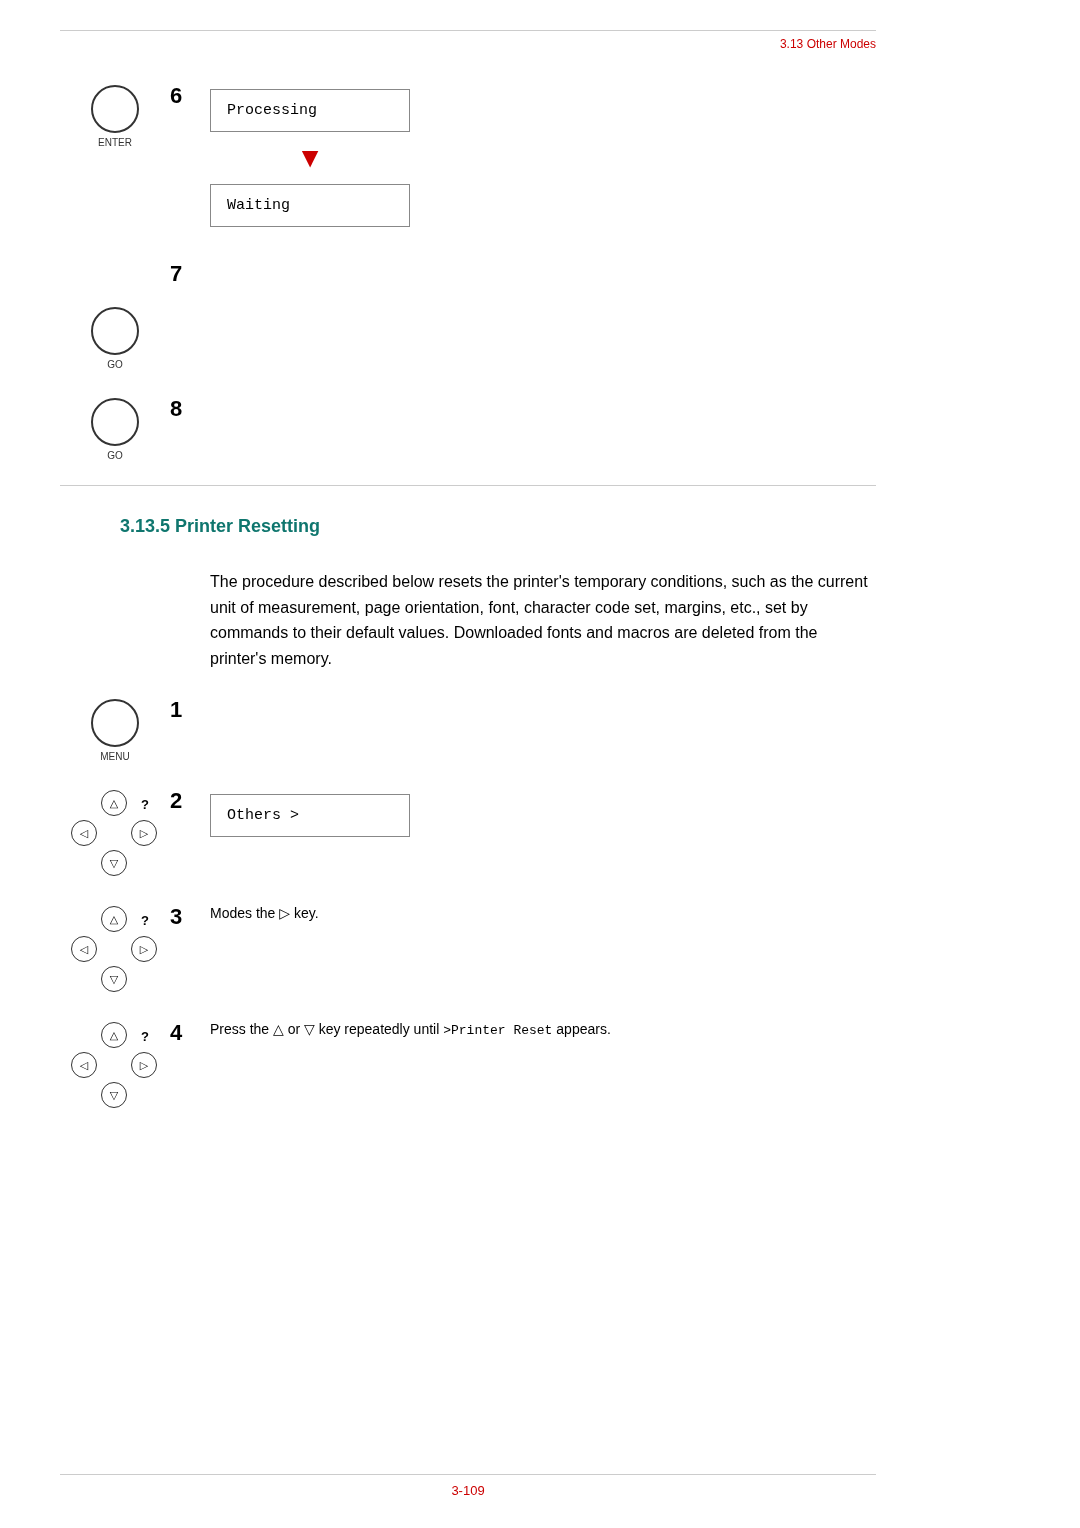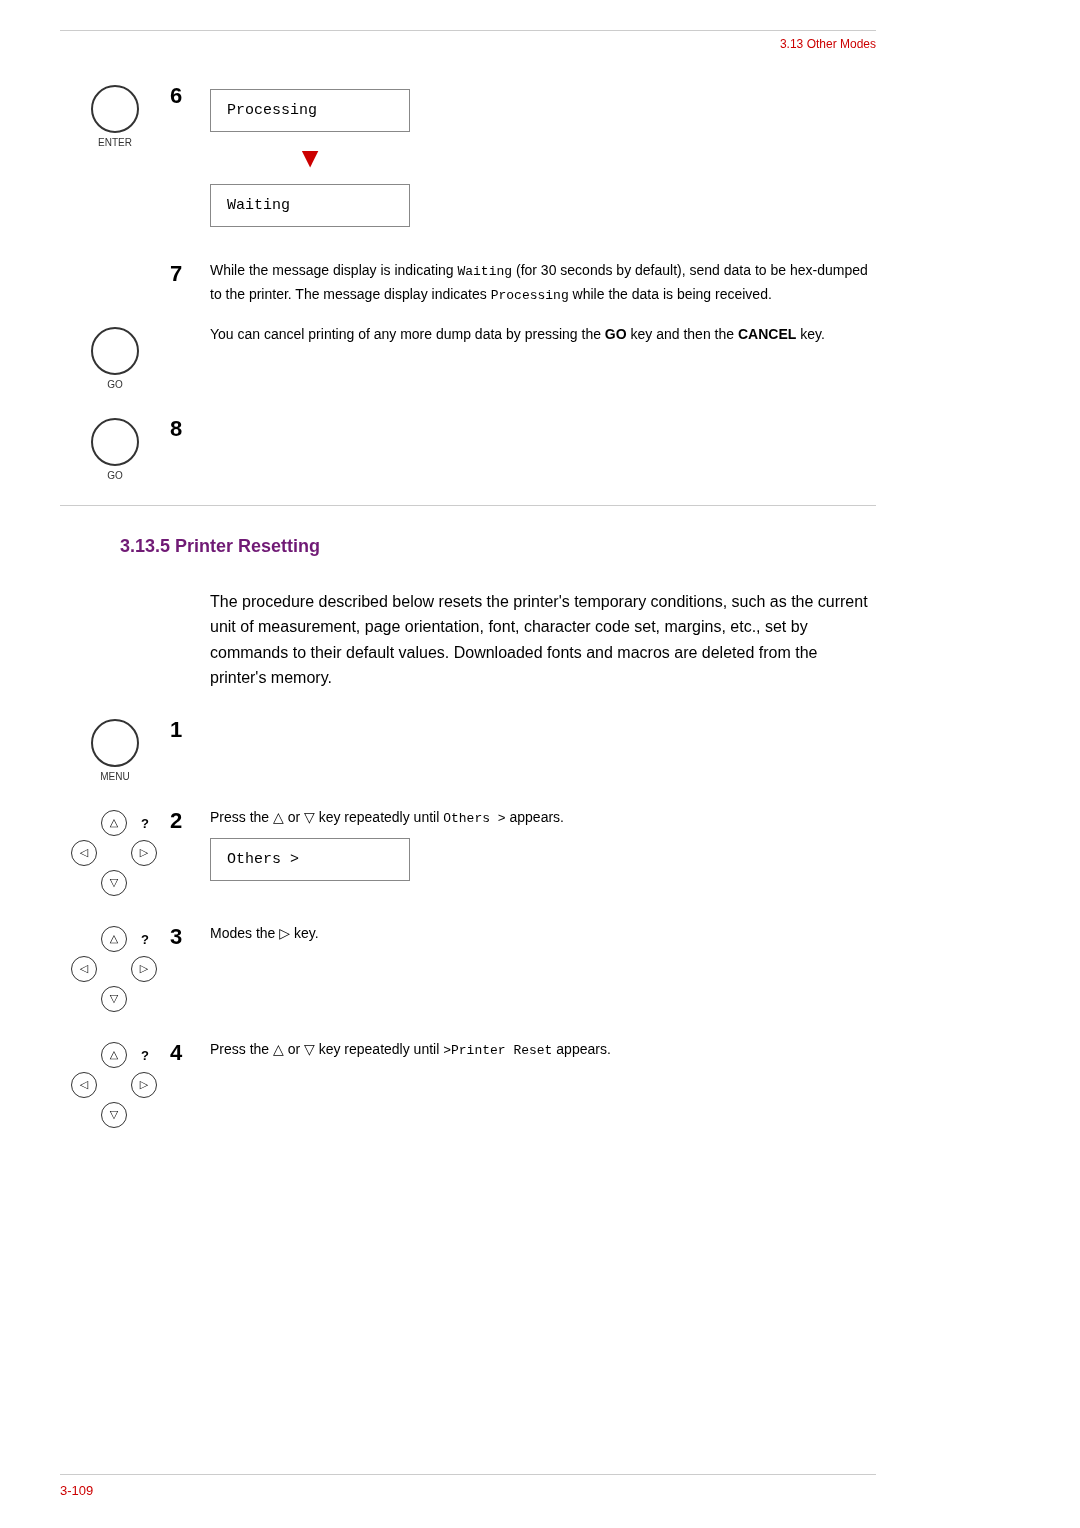--- a/index.html
+++ b/index.html
@@ -147,21 +147,21 @@
       font-size: 14px;
       line-height: 1.6;
     }
     .step-text code, .mono {
       font-family: 'Courier New', Courier, monospace;
       font-size: 13px;
     }
 
     
     .section-heading {
-      color: #701a75;
+      color: #0f766e;
       font-size: 18px;
       font-weight: bold;
       margin-bottom: 16px;
       margin-top: 10px;
     }
 
     .section-intro {
       margin-left: 150px;
       margin-bottom: 24px;
       font-size: 16px;
@@ -173,21 +173,21 @@
       position: absolute;
       bottom: 30px;
       left: 60px;
       right: 60px;
     }
     .bottom-line {
       border-top: 1.5px solid #ccc;
       margin-bottom: 8px;
     }
     .page-number {
-      text-align: left;
+      text-align: center;
       font-size: 13px;
       color: #cc0000;
     }
     .mt16 { margin-top: 16px; }
   </style>
 </head>
 <body>
 
 <div class="page">
   <div class="top-line"></div>
@@ -209,40 +209,30 @@
       <div class="arrow-down">▼</div>
       <div class="display-box">Waiting</div>
     </div>
   </div>
 
   <div class="step-row mt16">
     <div class="icon-col">
       
     </div>
     <div class="step-num-col">7</div>
-    <div class="content-col">
-      <div class="step-text">
-        While the message display is indicating <span class="mono">Waiting</span> (for 30 seconds by default), send data to be hex-dumped to the printer. The message display indicates <span class="mono">Processing</span> while the data is being received.
-      </div>
-    </div>
   </div>
 
   <div class="step-row" style="margin-top:-8px;">
     <div class="icon-col">
       <div class="icon-wrapper">
         <div class="icon-circle"></div>
         <div class="icon-label">GO</div>
       </div>
     </div>
     <div class="step-num-col"></div>
-    <div class="content-col">
-      <div class="step-text">
-        You can cancel printing of any more dump data by pressing the <strong>GO</strong> key and then the <strong>CANCEL</strong> key.
-      </div>
-    </div>
   </div>
 
   <div class="step-row">
     <div class="icon-col">
       <div class="icon-wrapper">
         <div class="icon-circle"></div>
         <div class="icon-label">GO</div>
       </div>
     </div>
     <div class="step-num-col">8</div>
@@ -272,23 +262,20 @@
       <div class="nav-key-group">
         <div class="nav-circle up">△</div>
         <div class="nav-circle left">◁</div>
         <div class="nav-circle right">▷</div>
         <div class="nav-circle down">▽</div>
         <div class="nav-question">?</div>
       </div>
     </div>
     <div class="step-num-col" style="font-weight:bold; font-size:22px;">2</div>
     <div class="content-col">
-      <div class="step-text">
-        Press the △ or ▽ key repeatedly until <span class="mono">Others  &gt;</span> appears.
-      </div>
       <div class="display-box">Others          &gt;</div>
     </div>
   </div>
 
   <div class="step-row">
     <div class="icon-col">
       <div class="nav-key-group">
         <div class="nav-circle up">△</div>
         <div class="nav-circle left">◁</div>
         <div class="nav-circle right">▷</div>

